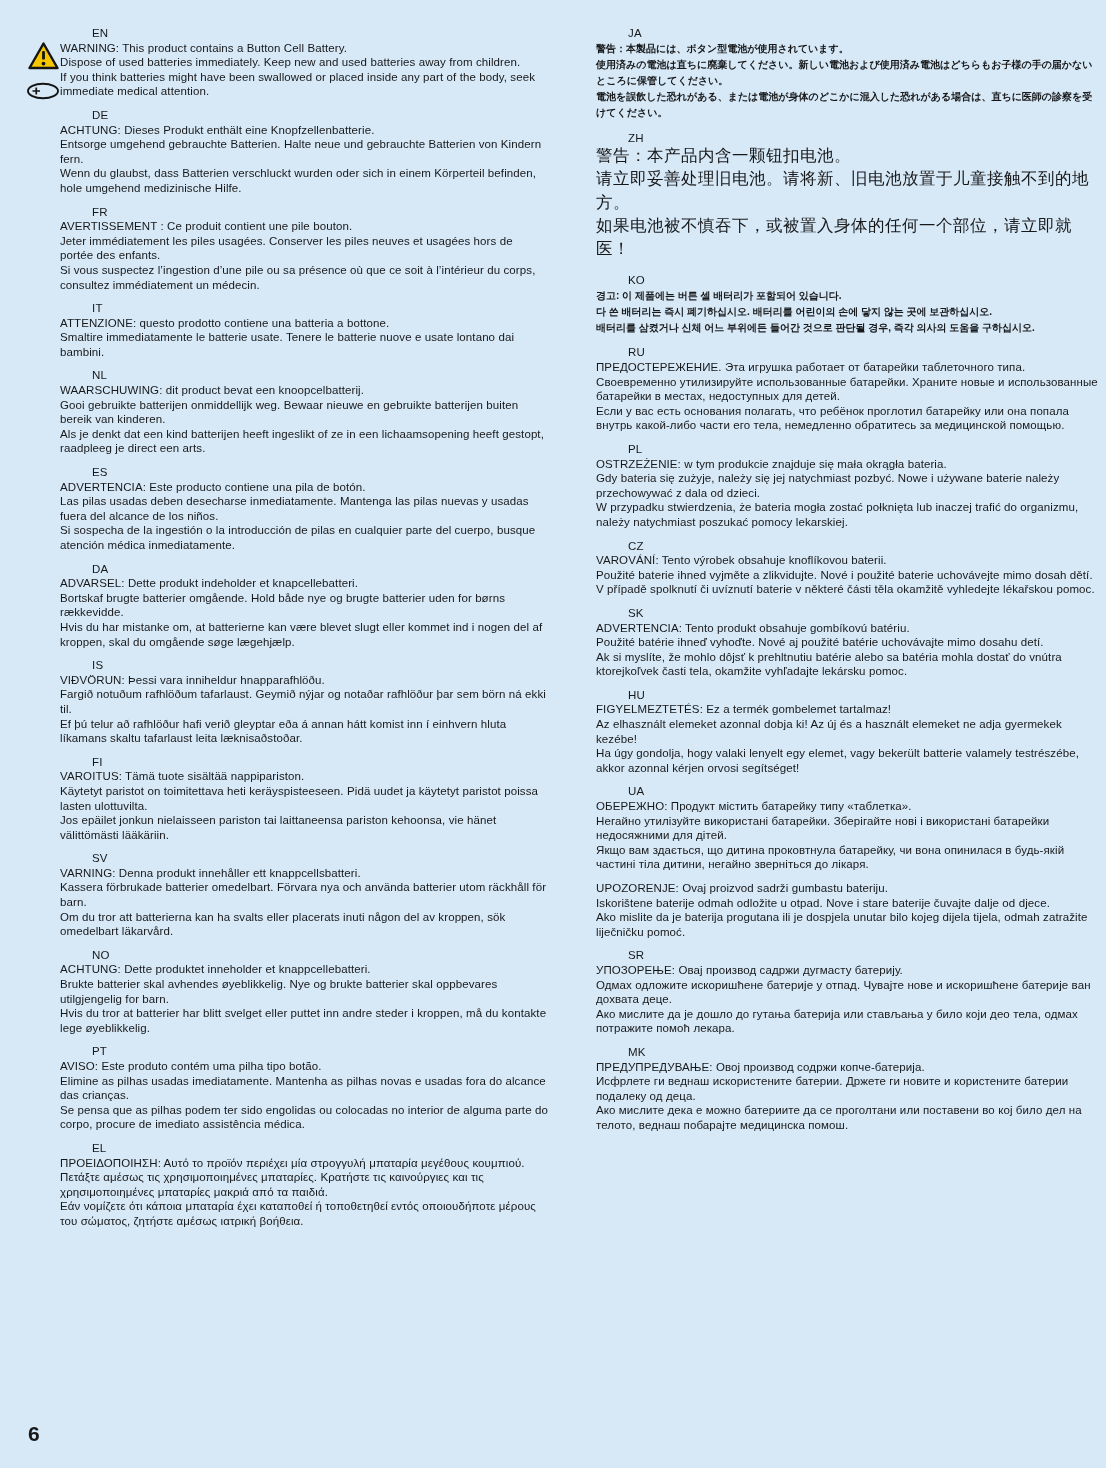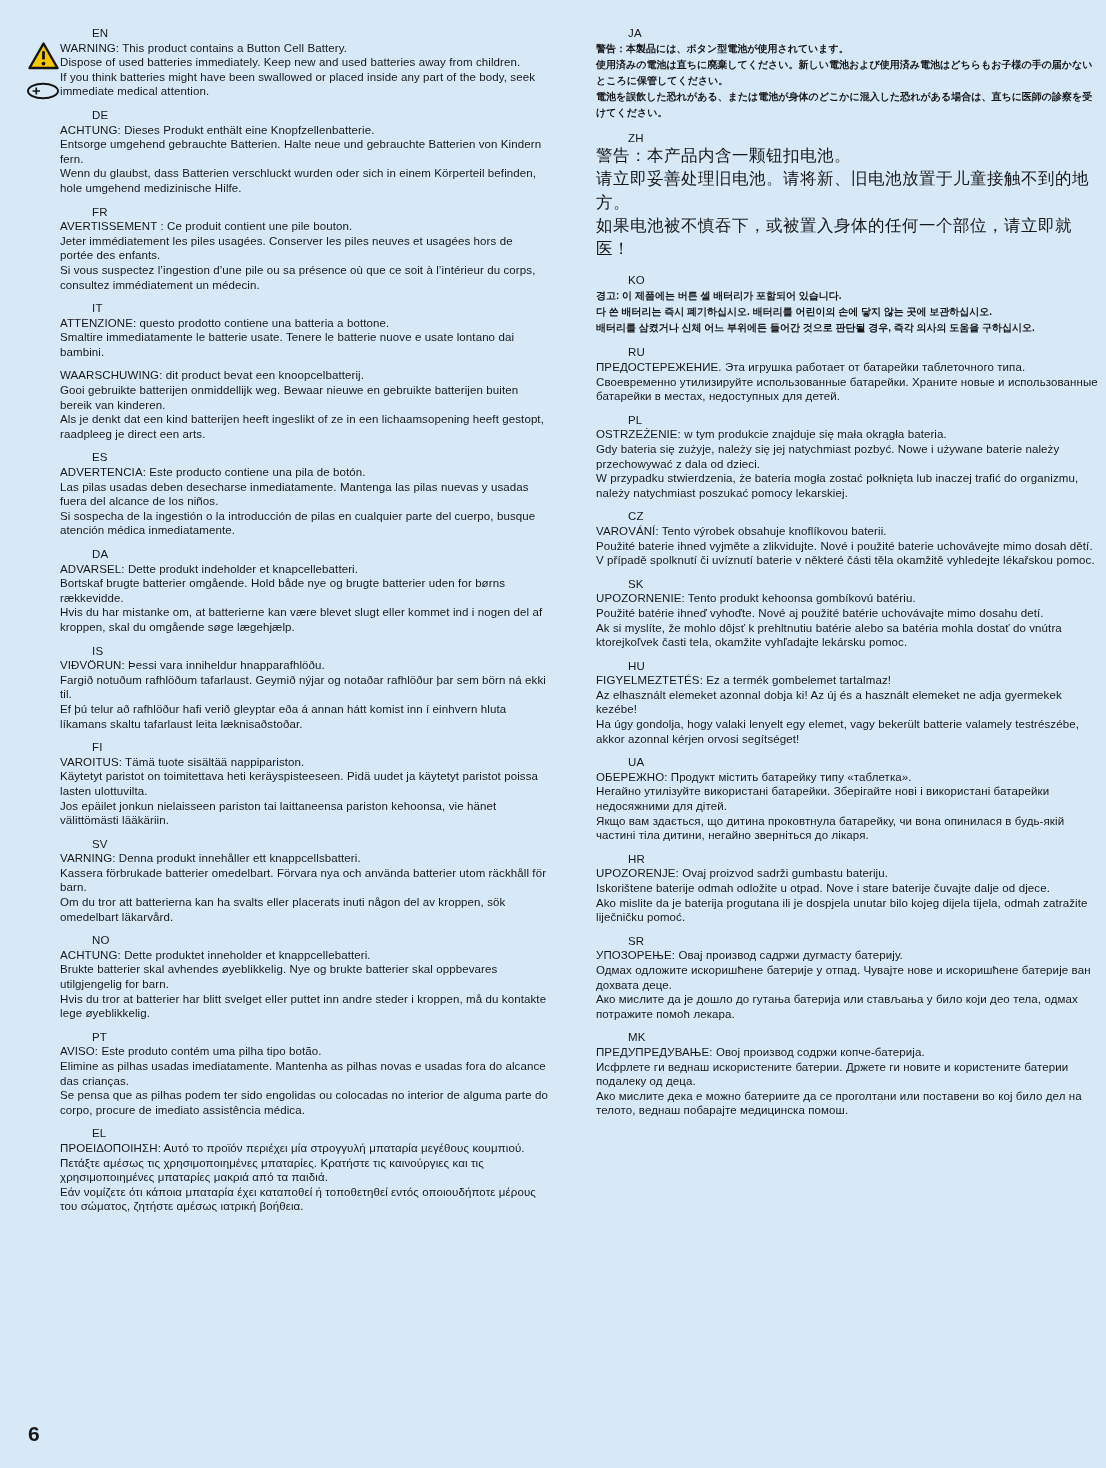--- a/index.html
+++ b/index.html
@@ -103,20 +103,21 @@
       <p class="warning-text">AVERTISSEMENT : Ce produit contient une pile bouton.</p>
       <p class="warning-text">Jeter immédiatement les piles usagées. Conserver les piles neuves et usagées hors de portée des enfants.</p>
       <p class="warning-text">Si vous suspectez l’ingestion d’une pile ou sa présence où que ce soit à l’intérieur du corps, consultez immédiatement un médecin.</p>
     </section>
     <section class="lang-section sec-it">
       <div class="lang-code">IT</div>
       <p class="warning-text">ATTENZIONE: questo prodotto contiene una batteria a bottone.</p>
       <p class="warning-text">Smaltire immediatamente le batterie usate. Tenere le batterie nuove e usate lontano dai bambini.</p>
     </section>
     <section class="lang-section sec-nl">
+      <div class="lang-code">NL</div>
       <p class="warning-text">WAARSCHUWING: dit product bevat een knoopcelbatterij.</p>
       <p class="warning-text">Gooi gebruikte batterijen onmiddellijk weg. Bewaar nieuwe en gebruikte batterijen buiten bereik van kinderen.</p>
       <p class="warning-text">Als je denkt dat een kind batterijen heeft ingeslikt of ze in een lichaamsopening heeft gestopt, raadpleeg je direct een arts.</p>
     </section>
     <section class="lang-section sec-es">
       <div class="lang-code">ES</div>
       <p class="warning-text">ADVERTENCIA: Este producto contiene una pila de botón.</p>
       <p class="warning-text">Las pilas usadas deben desecharse inmediatamente. Mantenga las pilas nuevas y usadas fuera del alcance de los niños.</p>
       <p class="warning-text">Si sospecha de la ingestión o la introducción de pilas en cualquier parte del cuerpo, busque atención médica inmediatamente.</p>
     </section>
@@ -179,53 +180,53 @@
     <section class="lang-section sec-ko">
       <div class="lang-code">KO</div>
       <p class="warning-text">경고: 이 제품에는 버튼 셀 배터리가 포함되어 있습니다.</p>
       <p class="warning-text">다 쓴 배터리는 즉시 폐기하십시오. 배터리를 어린이의 손에 닿지 않는 곳에 보관하십시오.</p>
       <p class="warning-text">배터리를 삼켰거나 신체 어느 부위에든 들어간 것으로 판단될 경우, 즉각 의사의 도움을 구하십시오.</p>
     </section>
     <section class="lang-section sec-ru">
       <div class="lang-code">RU</div>
       <p class="warning-text">ПРЕДОСТЕРЕЖЕНИЕ. Эта игрушка работает от батарейки таблеточного типа.</p>
       <p class="warning-text">Своевременно утилизируйте использованные батарейки. Храните новые и использованные батарейки в местах, недоступных для детей.</p>
+      <p class="warning-text">Если у вас есть основания полагать, что ребёнок проглотил батарейку или она попала внутрь какой-либо части его тела, немедленно обратитесь за медицинской помощью.</p>
     </section>
     <section class="lang-section sec-pl">
       <div class="lang-code">PL</div>
       <p class="warning-text">OSTRZEŻENIE: w tym produkcie znajduje się mała okrągła bateria.</p>
       <p class="warning-text">Gdy bateria się zużyje, należy się jej natychmiast pozbyć. Nowe i używane baterie należy przechowywać z dala od dzieci.</p>
       <p class="warning-text">W przypadku stwierdzenia, że bateria mogła zostać połknięta lub inaczej trafić do organizmu, należy natychmiast poszukać pomocy lekarskiej.</p>
     </section>
     <section class="lang-section sec-cz">
       <div class="lang-code">CZ</div>
       <p class="warning-text">VAROVÁNÍ: Tento výrobek obsahuje knoflíkovou baterii.</p>
       <p class="warning-text">Použité baterie ihned vyjměte a zlikvidujte. Nové i použité baterie uchovávejte mimo dosah dětí.</p>
       <p class="warning-text">V případě spolknutí či uvíznutí baterie v některé části těla okamžitě vyhledejte lékařskou pomoc.</p>
     </section>
     <section class="lang-section sec-sk">
       <div class="lang-code">SK</div>
-      <p class="warning-text">UPOZORNENIE: Tento produkt kehoonsa gombíkovú batériu.</p>
+      <p class="warning-text">ADVERTENCIA: Tento produkt obsahuje gombíkovú batériu.</p>
       <p class="warning-text">Použité batérie ihneď vyhoďte. Nové aj použité batérie uchovávajte mimo dosahu detí.</p>
       <p class="warning-text">Ak si myslíte, že mohlo dôjsť k prehltnutiu batérie alebo sa batéria mohla dostať do vnútra ktorejkoľvek časti tela, okamžite vyhľadajte lekársku pomoc.</p>
     </section>
     <section class="lang-section sec-hu">
       <div class="lang-code">HU</div>
       <p class="warning-text">FIGYELMEZTETÉS: Ez a termék gombelemet tartalmaz!</p>
       <p class="warning-text">Az elhasznált elemeket azonnal dobja ki! Az új és a használt elemeket ne adja gyermekek kezébe!</p>
       <p class="warning-text">Ha úgy gondolja, hogy valaki lenyelt egy elemet, vagy bekerült batterie valamely testrészébe, akkor azonnal kérjen orvosi segítséget!</p>
     </section>
     <section class="lang-section sec-ua">
       <div class="lang-code">UA</div>
       <p class="warning-text">ОБЕРЕЖНО: Продукт містить батарейку типу «таблетка».</p>
       <p class="warning-text">Негайно утилізуйте використані батарейки. Зберігайте нові і використані батарейки недосяжними для дітей.</p>
       <p class="warning-text">Якщо вам здається, що дитина проковтнула батарейку, чи вона опинилася в будь-якій частині тіла дитини, негайно зверніться до лікаря.</p>
     </section>
     <section class="lang-section sec-hr">
-      <div class="lang-code">HR</div>
       <p class="warning-text">UPOZORENJE: Ovaj proizvod sadrži gumbastu bateriju.</p>
       <p class="warning-text">Iskorištene baterije odmah odložite u otpad. Nove i stare baterije čuvajte dalje od djece.</p>
       <p class="warning-text">Ako mislite da je baterija progutana ili je dospjela unutar bilo kojeg dijela tijela, odmah zatražite liječničku pomoć.</p>
     </section>
     <section class="lang-section sec-sr">
       <div class="lang-code">SR</div>
       <p class="warning-text">УПОЗОРЕЊЕ: Овај производ садржи дугмасту батерију.</p>
       <p class="warning-text">Одмах одложите искоришћене батерије у отпад. Чувајте нове и искоришћене батерије ван дохвата деце.</p>
       <p class="warning-text">Ако мислите да је дошло до гутања батерија или стављања у било који део тела, одмах потражите помоћ лекара.</p>
     </section>

